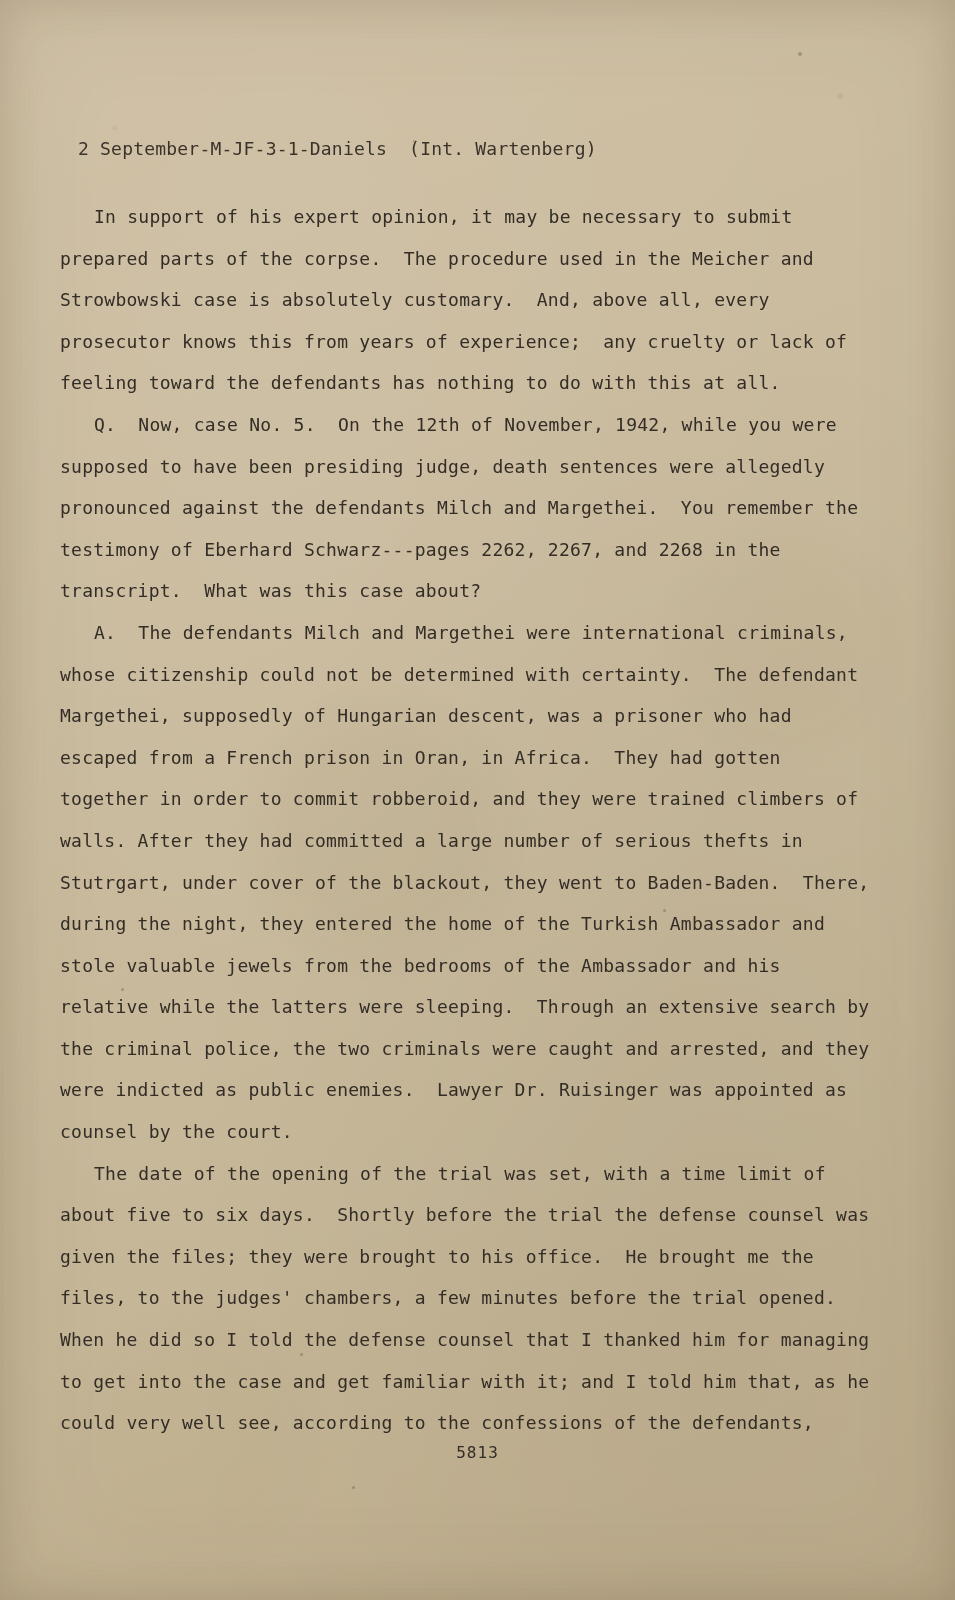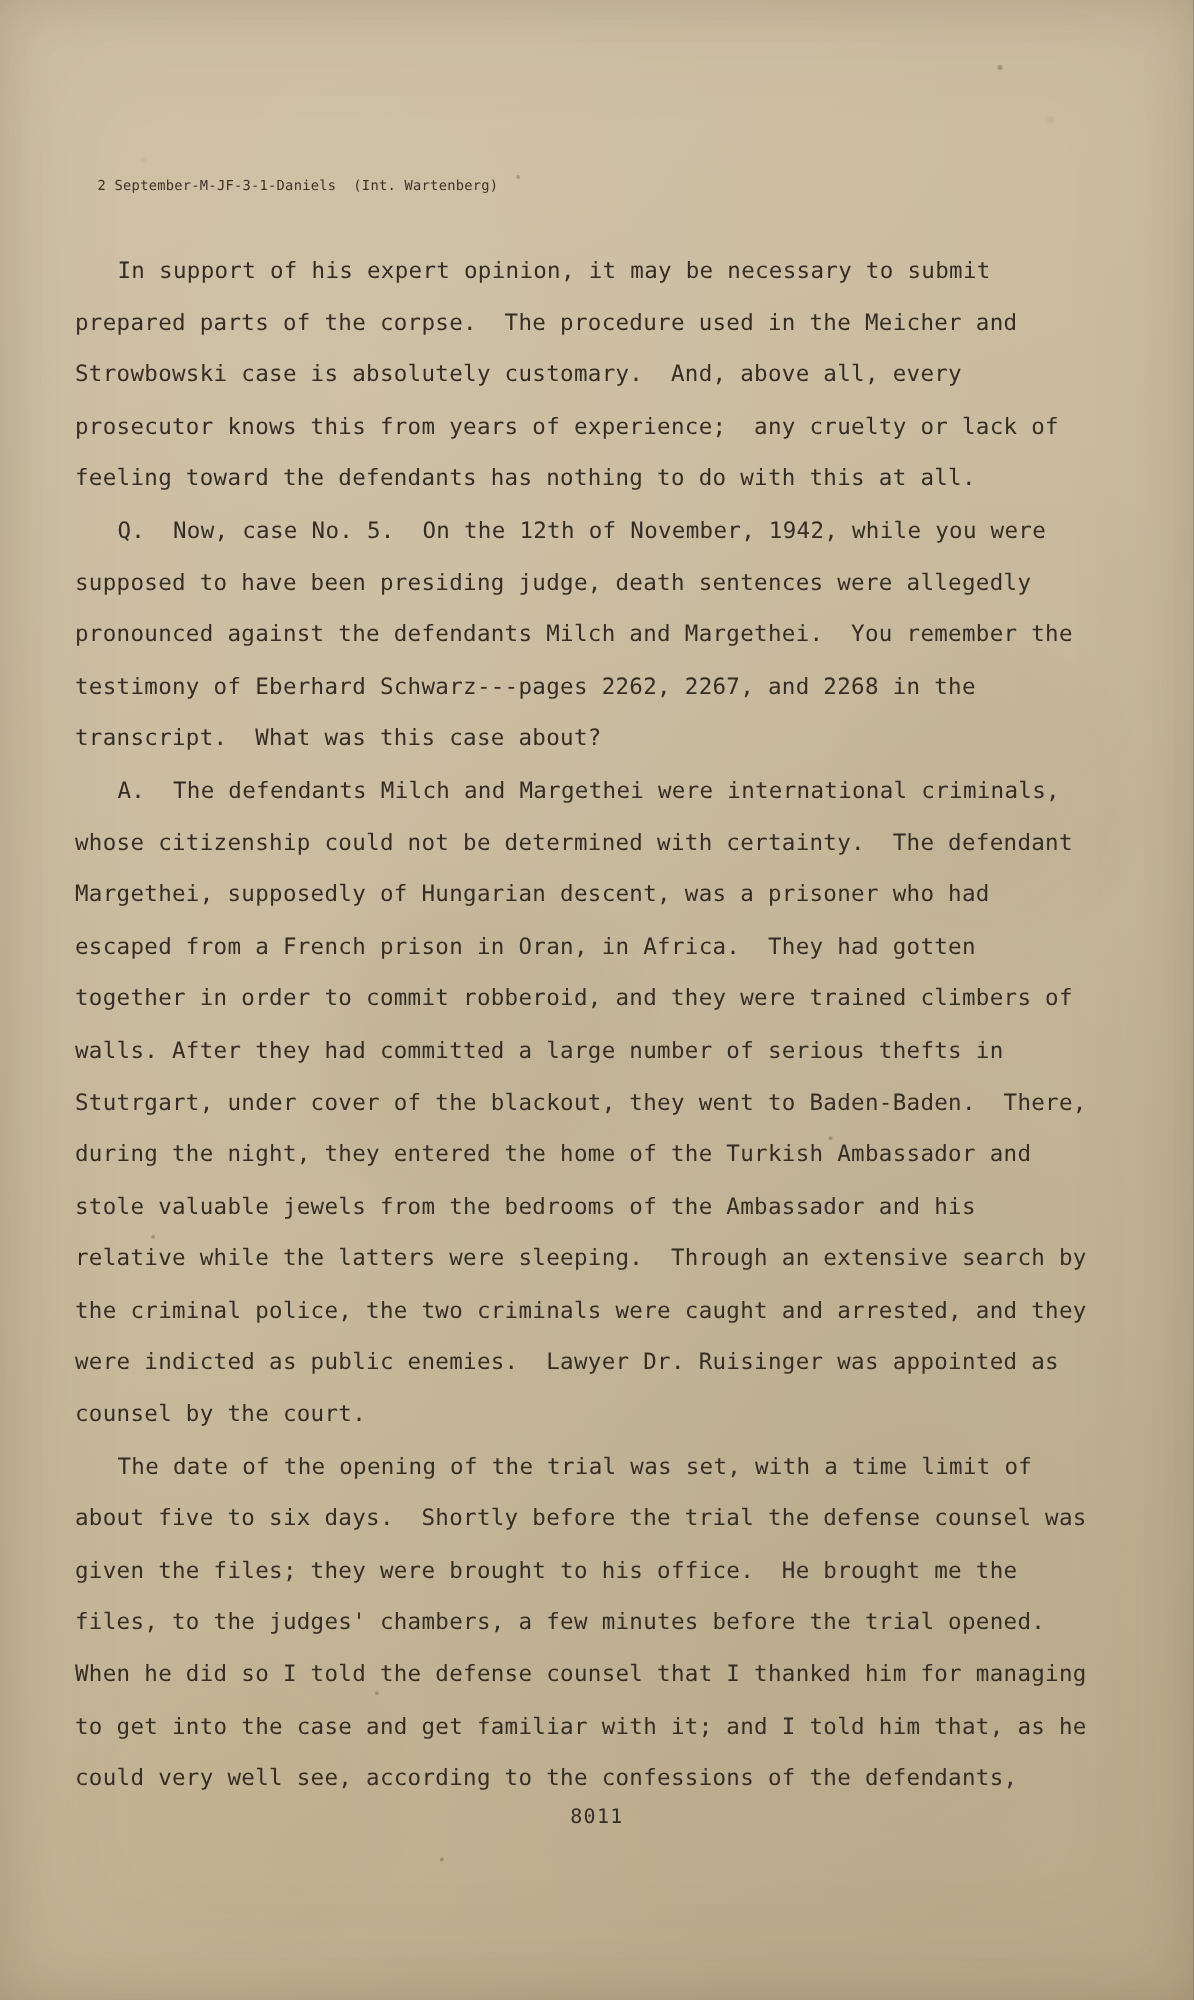--- a/index.html
+++ b/index.html
@@ -47,21 +47,21 @@
       inset 0 0 110px rgba(90,72,45,0.10);
   }
   .content {
     position: relative;
     z-index: 2;
   }
   .header {
     position: absolute;
     left: 78px;
     top: 96px;
-    font-size: 11px;
+    font-size: 18px;
     line-height: 21px;
     letter-spacing: 0.2px;
     color: #3b332a;
     white-space: pre;
   }
   .header .line2 { margin-left: 0; }
 
   .body-text {
     position: absolute;
     left: 60px;
@@ -116,15 +116,15 @@
       <div class="line1">2 September-M-JF-3-1-Daniels  (Int. Wartenberg)</div>
     </div>
 
     <div class="body-text">
       <p class="para"><span class="indent"></span><span>In support of his expert opinion, it may be necessary to submit prepared parts of the corpse.  The procedure used in the Meicher and Strowbowski case is absolutely customary.  And, above all, every prosecutor knows this from years of experience;  any cruelty or lack of feeling toward the defendants has nothing to do with this at all.</span></p>
       <p class="para"><span class="indent"></span><span>Q.  Now, case No. 5.  On the 12th of November, 1942, while you were supposed to have been presiding judge, death sentences were allegedly pronounced against the defendants Milch and Margethei.  You remember the testimony of Eberhard Schwarz---pages 2262, 2267, and 2268 in the transcript.  What was this case about?</span></p>
       <p class="para"><span class="indent"></span><span>A.  The defendants Milch and Margethei were international criminals, whose citizenship could not be determined with certainty.  The defendant Margethei, supposedly of Hungarian descent, was a prisoner who had escaped from a French prison in Oran, in Africa.  They had gotten together in order to commit robberoid, and they were trained climbers of walls. After they had committed a large number of serious thefts in Stutrgart, under cover of the blackout, they went to Baden-Baden.  There, during the night, they entered the home of the Turkish Ambassador and stole valuable jewels from the bedrooms of the Ambassador and his relative while the latters were sleeping.  Through an extensive search by the criminal police, the two criminals were caught and arrested, and they were indicted as public enemies.  Lawyer Dr. Ruisinger was appointed as counsel by the court.</span></p>
       <p class="para"><span class="indent"></span><span>The date of the opening of the trial was set, with a time limit of about five to six days.  Shortly before the trial the defense counsel was given the files; they were brought to his office.  He brought me the files, to the judges' chambers, a few minutes before the trial opened. When he did so I told the defense counsel that I thanked him for managing to get into the case and get familiar with it; and I told him that, as he could very well see, according to the confessions of the defendants,</span></p>
     </div>
 
-    <div class="page-number">8011</div>
+    <div class="page-number">5813</div>
   </div>
 </div>
 
 </body></html>

